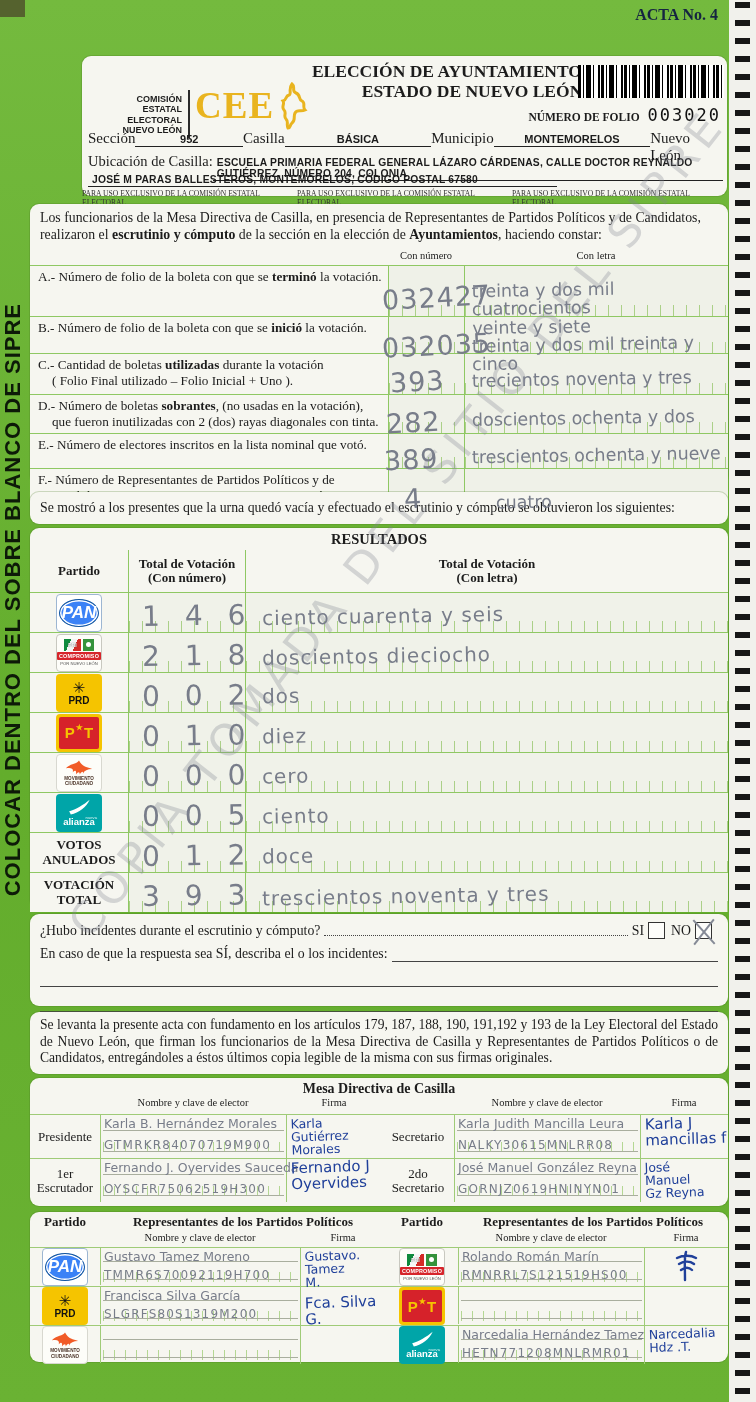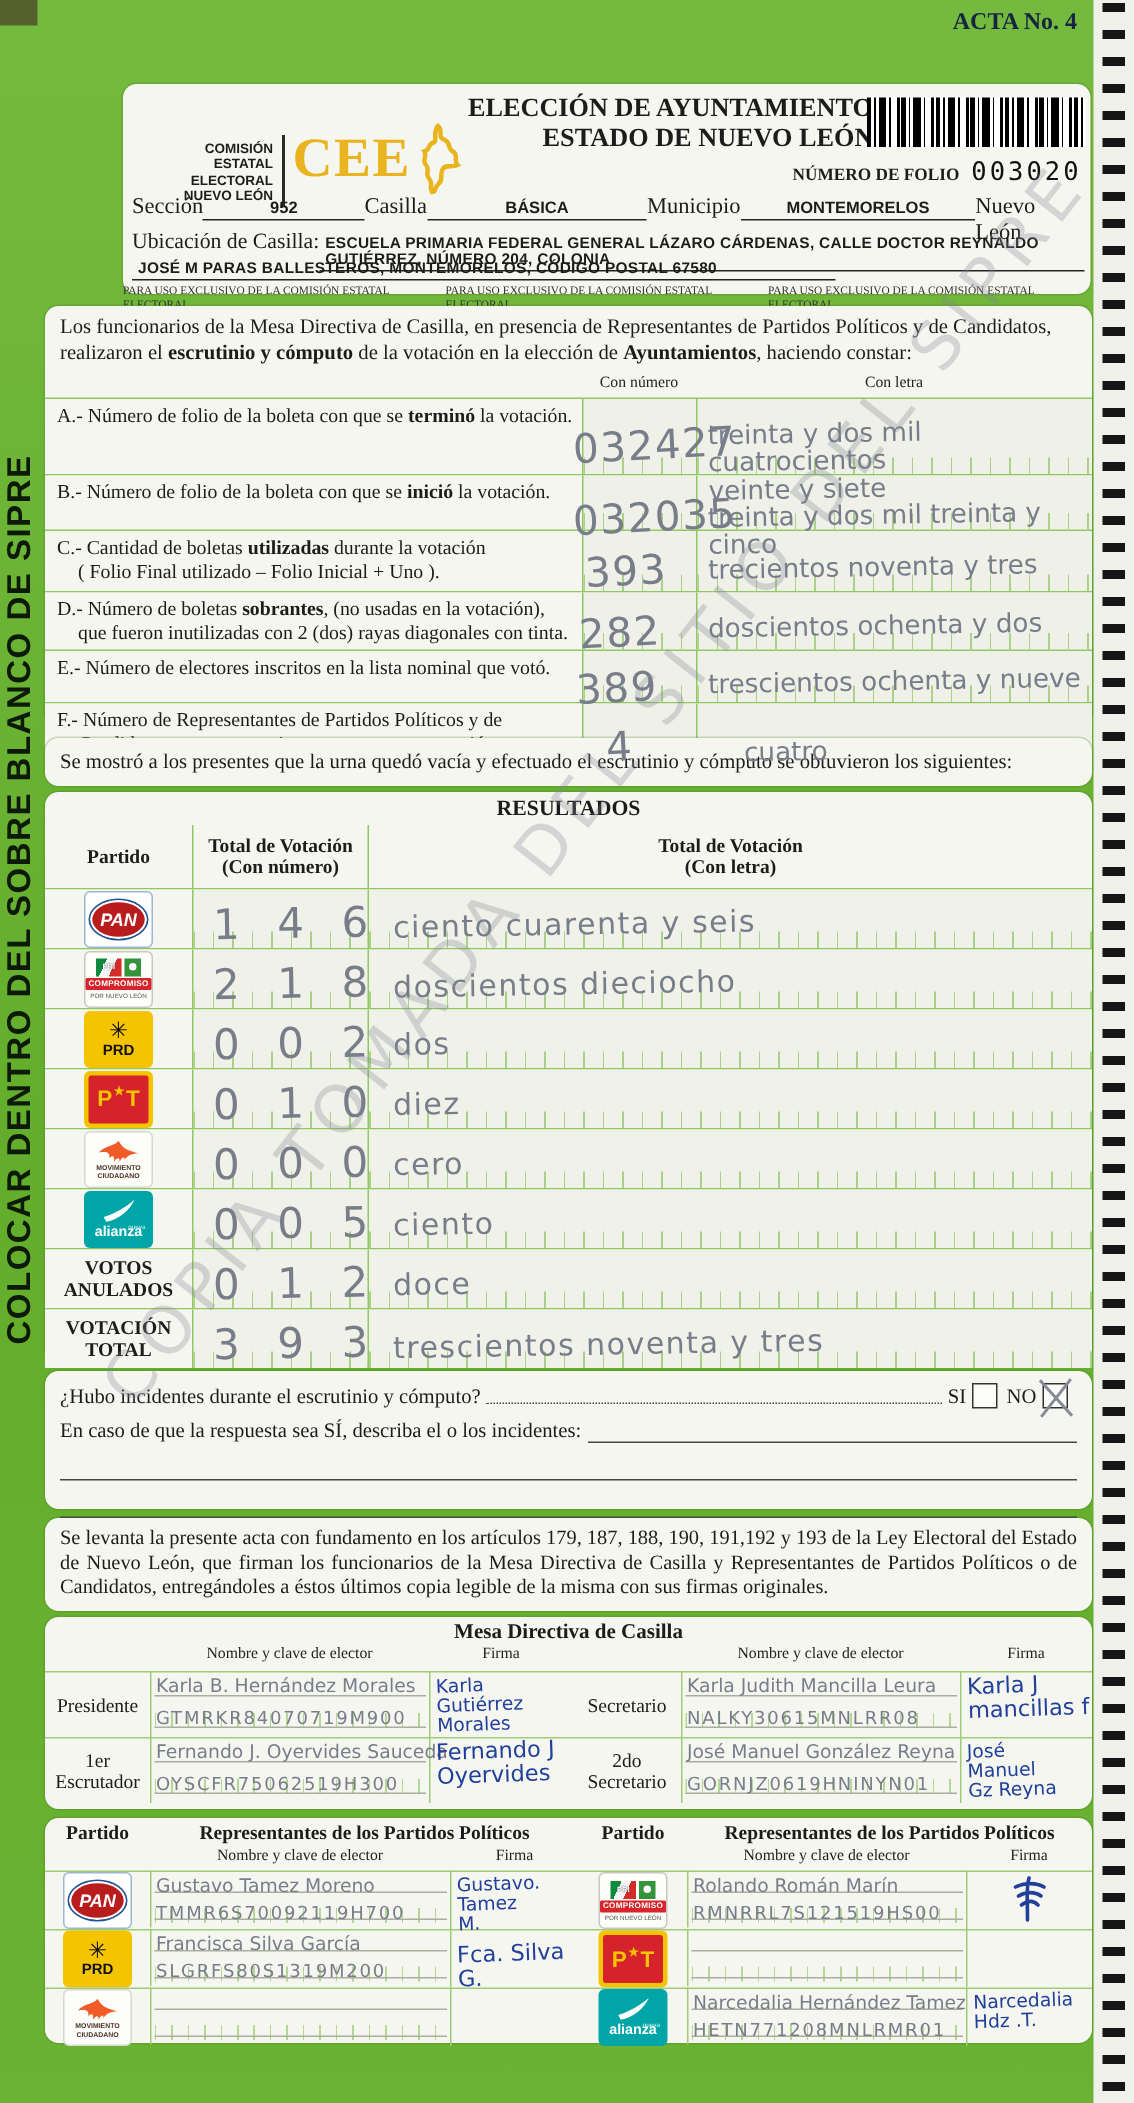--- a/index.html
+++ b/index.html
@@ -132,23 +132,23 @@
   .r-name{position:relative;border-top:1.2px solid #9fcb77;border-left:1.2px solid #9fcb77;height:37px;}
   .r-name .nline{height:18px;}
   .r-name .nline::after{top:13px;}
   .r-firma{position:relative;border-top:1.2px solid #9fcb77;border-left:1.2px solid #9fcb77;}
   .scribble{position:absolute;left:28px;top:2px;z-index:6;}
   
   .tile{width:46px;height:38px;border-radius:4px;display:flex;flex-direction:column;
        align-items:center;justify-content:center;box-sizing:border-box;
        font-family:"Liberation Sans",sans-serif;}
   .pan{background:#fff;border:1px solid #9db6d2;}
-  .pan-oval{width:38px;height:26px;border-radius:50%;background:#b91c1c;color:#fff;
+  .pan-oval{width:38px;height:26px;border-radius:50%;background:#3b82f6;color:#fff;
        display:flex;align-items:center;justify-content:center;font-weight:bold;font-style:italic;
-       font-size:12px;box-shadow:0 0 0 1.5px #fff inset;border:1.5px solid #15579f;}
+       font-size:17px;box-shadow:0 0 0 1.5px #fff inset;border:1.5px solid #15579f;}
   .cpd{background:#fdfdf9;border:1px solid #c8c8c0;gap:1px;}
   .cpd-minis{display:flex;gap:2px;align-items:center;}
   .mini-pri{width:17px;height:12px;background:linear-gradient(115deg,#0e8a3d 33%,#f5f5f5 33% 62%,#d42b26 62%);
        color:#fff;font-size:5px;font-weight:bold;display:flex;align-items:center;justify-content:center;
        text-shadow:0 0 1px #333;}
   .mini-verde{width:11px;height:12px;background:#35933b;position:relative;}
   .mini-verde::after{content:"";position:absolute;left:3px;top:3px;width:5px;height:5px;
        border-radius:50%;background:#fff;}
   .cpd-band{background:#d6252b;color:#fff;font-size:5.4px;font-weight:bold;letter-spacing:.2px;
        padding:1px 2px;border-radius:1px;}
@@ -216,21 +216,21 @@
     </div>
     <div class="excl-row">
       <span>PARA USO EXCLUSIVO DE LA COMISIÓN ESTATAL ELECTORAL</span>
       <span>PARA USO EXCLUSIVO DE LA COMISIÓN ESTATAL ELECTORAL</span>
       <span>PARA USO EXCLUSIVO DE LA COMISIÓN ESTATAL ELECTORAL</span>
     </div>
   </div>
 
   <div class="panel p-caf">
     <div class="caf-intro">
-      <span>Los funcionarios de la Mesa Directiva de Casilla, en presencia de Representantes de Partidos Políticos  y de Candidatos, realizaron el </span><span class="b">escrutinio y cómputo</span><span> de la votación en la elección de </span><span class="b">Ayuntamientos</span><span>, haciendo constar:</span>
+      <span>Los funcionarios de la Mesa Directiva de Casilla, en presencia de Representantes de Partidos Políticos  y de Candidatos, realizaron el </span><span class="b">escrutinio y cómputo</span><span> de la sección en la elección de </span><span class="b">Ayuntamientos</span><span>, haciendo constar:</span>
     </div>
     <div class="caf-grid">
       <div class="caf-colhead" style="left:358px;width:76px;">Con número</div>
       <div class="caf-colhead" style="left:434px;right:0;">Con letra</div>
       <div class="caf-rows">
         <div class="caf-row" style="height:50px">
           <div class="caf-label"><span>A.- Número de folio de la boleta con que se </span><span class="b">terminó</span><span class="pre"> la votación.</span></div>
           <div class="caf-c2 ticks"></div>
             <div class="caf-c3 ticks"></div>
           <div class="hw caf-num" style="top:16px">032427</div>

